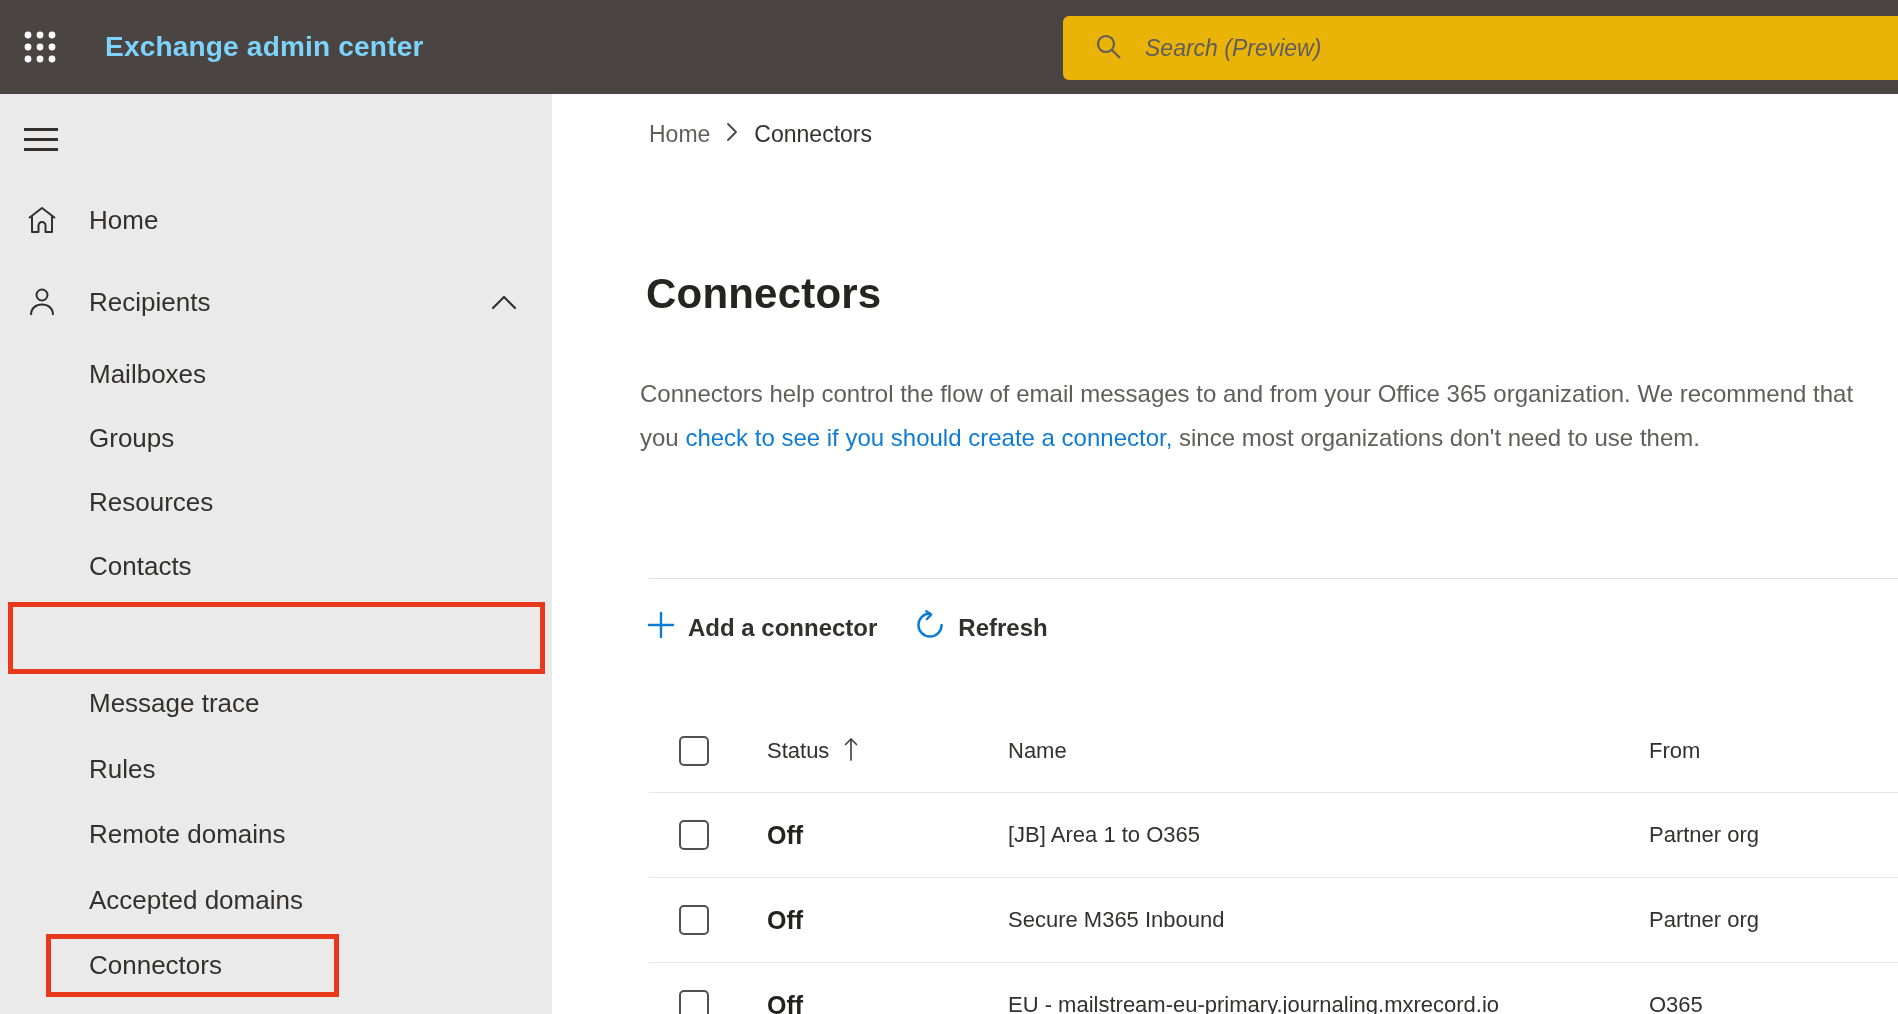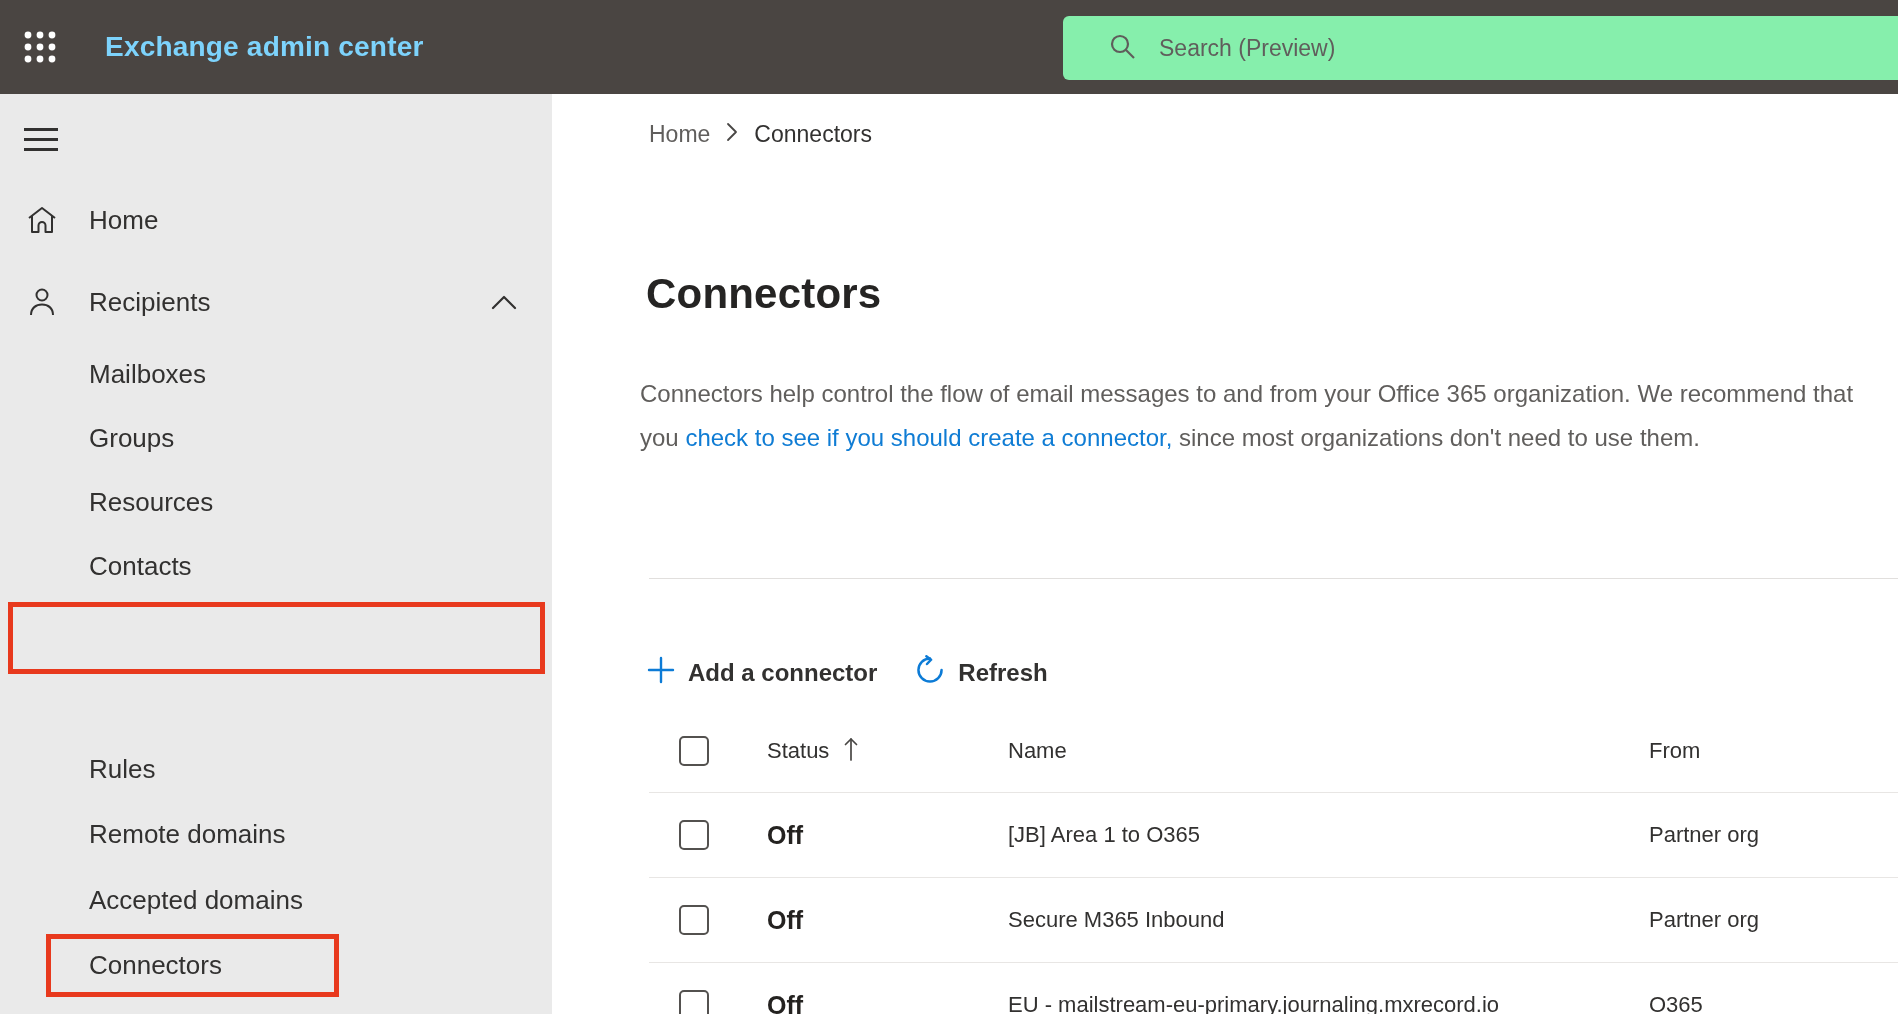--- a/index.html
+++ b/index.html
@@ -3,21 +3,21 @@
 <meta charset="utf-8">
 <style>
   html,body{margin:0;padding:0;background:#fff;}
   *{box-sizing:border-box;font-family:"Liberation Sans","DejaVu Sans",sans-serif;}
   .screen{position:relative;width:1898px;height:1014px;overflow:hidden;background:#fff;}
 
   
   .topbar{position:absolute;left:0;top:0;width:1898px;height:94px;background:#4a4542;}
   .waffle-btn{position:absolute;left:16px;top:24px;width:48px;height:48px;display:flex;align-items:center;justify-content:center;cursor:pointer;background:none;border:none;padding:0;}
   .topbar-title{position:absolute;left:105px;top:0;height:94px;display:flex;align-items:center;color:#7dd3fc;font-size:28px;font-weight:600;letter-spacing:.2px;}
-  .searchbox{position:absolute;left:1063px;right:0;top:16px;height:64px;background:#86efac;border-radius:6px 0 0 6px;display:flex;align-items:center;padding-left:44px;cursor:text;}
+  .searchbox{position:absolute;left:1063px;right:0;top:16px;height:64px;background:#eab308;border-radius:6px 0 0 6px;display:flex;align-items:center;padding-left:30px;cursor:text;font-style:italic;}
   .searchbox .mag{flex:0 0 auto;margin-right:22px;}
   .search-placeholder{color:#605e5c;font-size:23px;}
 
   
   .sidebar{position:absolute;left:0;top:94px;width:552px;bottom:0;background:#eaeaea;}
   .hamburger-btn{position:absolute;left:24px;top:33px;width:34px;height:26px;background:none;border:none;padding:0;cursor:pointer;}
   .nav-item{position:absolute;left:0;width:100%;height:56px;display:flex;align-items:center;cursor:pointer;}
   .nav-item .nicon{position:absolute;left:25px;width:34px;height:34px;display:flex;align-items:center;justify-content:center;}
   .nav-label{position:absolute;left:89px;font-size:26px;color:#323130;white-space:nowrap;}
   .nav-chevron{position:absolute;left:490px;width:28px;height:28px;display:flex;align-items:center;justify-content:center;}
@@ -27,21 +27,21 @@
 
   
   .main{position:absolute;left:552px;top:94px;right:0;bottom:0;background:#fff;overflow:hidden;}
   .breadcrumb{position:absolute;left:97px;top:26px;height:28px;display:flex;align-items:center;gap:16px;font-size:23px;}
   .crumb-home{color:#605e5c;cursor:pointer;}
   .crumb-current{color:#323130;}
   .page-title{position:absolute;left:94px;top:148px;font-size:42px;font-weight:700;color:#252423;letter-spacing:.2px;}
   .page-desc{position:absolute;left:88px;top:254px;width:1225px;font-size:24px;line-height:44px;color:#605e5c;}
   .page-desc a{color:#0f7cd4;text-decoration:none;cursor:pointer;}
   .divider{position:absolute;left:97px;right:0;height:1px;background:#e1dfdd;}
-  .toolbar{position:absolute;left:95px;top:513px;height:42px;display:flex;align-items:center;gap:38px;margin-top:45px;}
+  .toolbar{position:absolute;left:95px;top:513px;height:42px;display:flex;align-items:center;gap:38px;}
   .tool-btn{display:flex;align-items:center;gap:13px;background:none;border:none;padding:0;cursor:pointer;font-size:24px;font-weight:600;color:#323130;}
 
   
   .thead{position:absolute;left:0;right:0;top:616px;height:82px;}
   .trow{position:absolute;left:0;right:0;height:84px;}
   .cell{position:absolute;top:50%;transform:translateY(-50%);white-space:nowrap;}
   .cell-check{left:127px;}
   .cell-status{left:215px;}
   .cell-name{left:456px;}
   .cell-from{left:1097px;}
@@ -132,20 +132,23 @@
       <span class="nav-label">Groups</span>
     </div>
     <div class="nav-item" style="top:380px">
       <span class="nav-label">Resources</span>
     </div>
     <div class="nav-item" style="top:444px">
       <span class="nav-label">Contacts</span>
     </div>
 
 
+    <div class="nav-item" style="top:581px">
+      <span class="nav-label">Message trace</span>
+    </div>
     <div class="nav-item" style="top:647px">
       <span class="nav-label">Rules</span>
     </div>
     <div class="nav-item" style="top:778px">
       <span class="nav-label">Accepted domains</span>
     </div>
     <div class="nav-item" style="top:712px">
       <span class="nav-label">Remote domains</span>
     </div>
     <div class="nav-item" style="top:843px">

